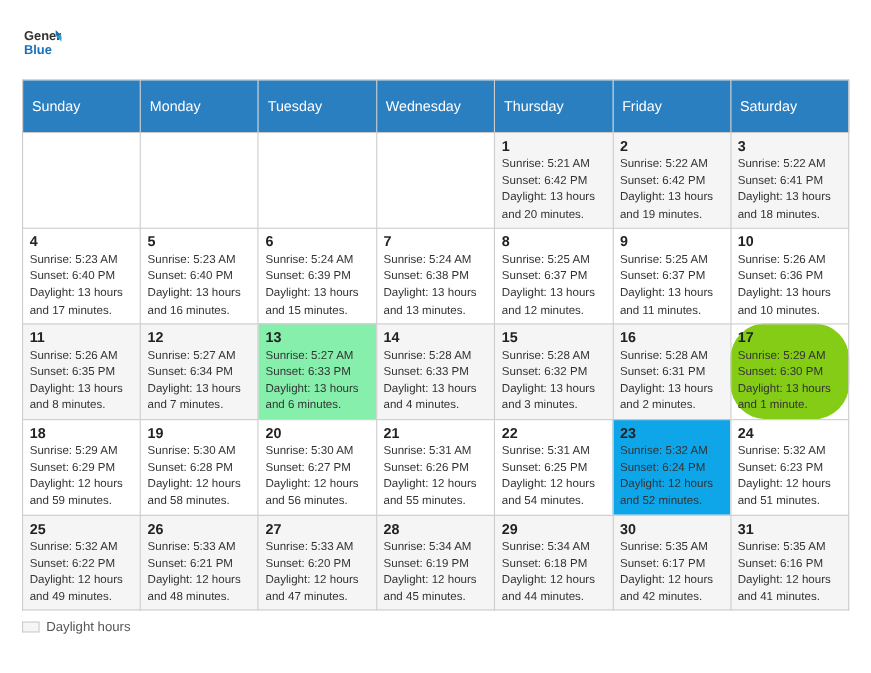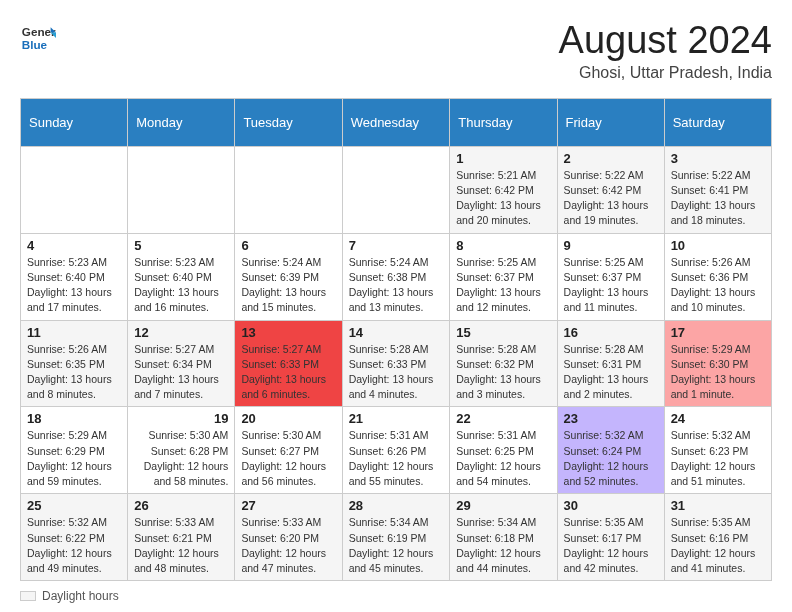--- a/index.html
+++ b/index.html
@@ -103,24 +103,20 @@
 
 <div class="header-section">
   <div class="logo">
     <svg class="logo-icon" viewBox="0 0 40 40">
       <text x="2" y="18" font-size="13" font-weight="bold" fill="#333">General</text>
       <text x="2" y="32" font-size="13" font-weight="bold" fill="#1a6fbb">Blue</text>
       <polygon points="34,8 40,14 34,14" fill="#1a6fbb"></polygon>
       <polygon points="34,14 40,14 40,20" fill="#2a9fd4"></polygon>
     </svg>
   </div>
-  <div class="title-block">
-    <div class="main-title">August 2024</div>
-    <div class="subtitle">Ghosi, Uttar Pradesh, India</div>
-  </div>
 </div>
 
 <table class="calendar-table">
   <thead>
     <tr>
     <th>Sunday</th>
         <th>Monday</th>
         <th>Tuesday</th>
         <th>Wednesday</th>
         <th>Thursday</th>
@@ -179,63 +175,63 @@
       </tr>
       <tr>
         <td style="background: rgb(245, 245, 245);">
           <span class="day-number">11</span>
           <div class="day-info">Sunrise: 5:26 AM<br>Sunset: 6:35 PM<br>Daylight: 13 hours<br>and 8 minutes.</div>
         </td>
         <td style="background: rgb(245, 245, 245);">
           <span class="day-number">12</span>
           <div class="day-info">Sunrise: 5:27 AM<br>Sunset: 6:34 PM<br>Daylight: 13 hours<br>and 7 minutes.</div>
         </td>
-        <td style="background: #ef4444;">
+        <td style="background: #86efac;">
           <span class="day-number">13</span>
           <div class="day-info">Sunrise: 5:27 AM<br>Sunset: 6:33 PM<br>Daylight: 13 hours<br>and 6 minutes.</div>
         </td>
         <td style="background: rgb(245, 245, 245);">
           <span class="day-number">14</span>
           <div class="day-info">Sunrise: 5:28 AM<br>Sunset: 6:33 PM<br>Daylight: 13 hours<br>and 4 minutes.</div>
         </td>
         <td style="background: rgb(245, 245, 245);">
           <span class="day-number">15</span>
           <div class="day-info">Sunrise: 5:28 AM<br>Sunset: 6:32 PM<br>Daylight: 13 hours<br>and 3 minutes.</div>
         </td>
         <td style="background: rgb(245, 245, 245);">
           <span class="day-number">16</span>
           <div class="day-info">Sunrise: 5:28 AM<br>Sunset: 6:31 PM<br>Daylight: 13 hours<br>and 2 minutes.</div>
         </td>
-        <td style="background: #fca5a5;">
+        <td style="background: #84cc16; border-radius: 32px;">
           <span class="day-number">17</span>
           <div class="day-info">Sunrise: 5:29 AM<br>Sunset: 6:30 PM<br>Daylight: 13 hours<br>and 1 minute.</div>
         </td>
       </tr>
       <tr>
         <td style="background: rgb(255, 255, 255);">
           <span class="day-number">18</span>
           <div class="day-info">Sunrise: 5:29 AM<br>Sunset: 6:29 PM<br>Daylight: 12 hours<br>and 59 minutes.</div>
         </td>
-        <td style="background: rgb(255, 255, 255); text-align: right;">
+        <td style="background: rgb(255, 255, 255);">
           <span class="day-number">19</span>
           <div class="day-info">Sunrise: 5:30 AM<br>Sunset: 6:28 PM<br>Daylight: 12 hours<br>and 58 minutes.</div>
         </td>
         <td style="background: rgb(255, 255, 255);">
           <span class="day-number">20</span>
           <div class="day-info">Sunrise: 5:30 AM<br>Sunset: 6:27 PM<br>Daylight: 12 hours<br>and 56 minutes.</div>
         </td>
         <td style="background: rgb(255, 255, 255);">
           <span class="day-number">21</span>
           <div class="day-info">Sunrise: 5:31 AM<br>Sunset: 6:26 PM<br>Daylight: 12 hours<br>and 55 minutes.</div>
         </td>
         <td style="background: rgb(255, 255, 255);">
           <span class="day-number">22</span>
           <div class="day-info">Sunrise: 5:31 AM<br>Sunset: 6:25 PM<br>Daylight: 12 hours<br>and 54 minutes.</div>
         </td>
-        <td style="background: #c4b5fd;">
+        <td style="background: #0ea5e9;">
           <span class="day-number">23</span>
           <div class="day-info">Sunrise: 5:32 AM<br>Sunset: 6:24 PM<br>Daylight: 12 hours<br>and 52 minutes.</div>
         </td>
         <td style="background: rgb(255, 255, 255); margin-top: 22px;">
           <span class="day-number">24</span>
           <div class="day-info">Sunrise: 5:32 AM<br>Sunset: 6:23 PM<br>Daylight: 12 hours<br>and 51 minutes.</div>
         </td>
       </tr>
       <tr>
         <td style="background: rgb(245, 245, 245);">

